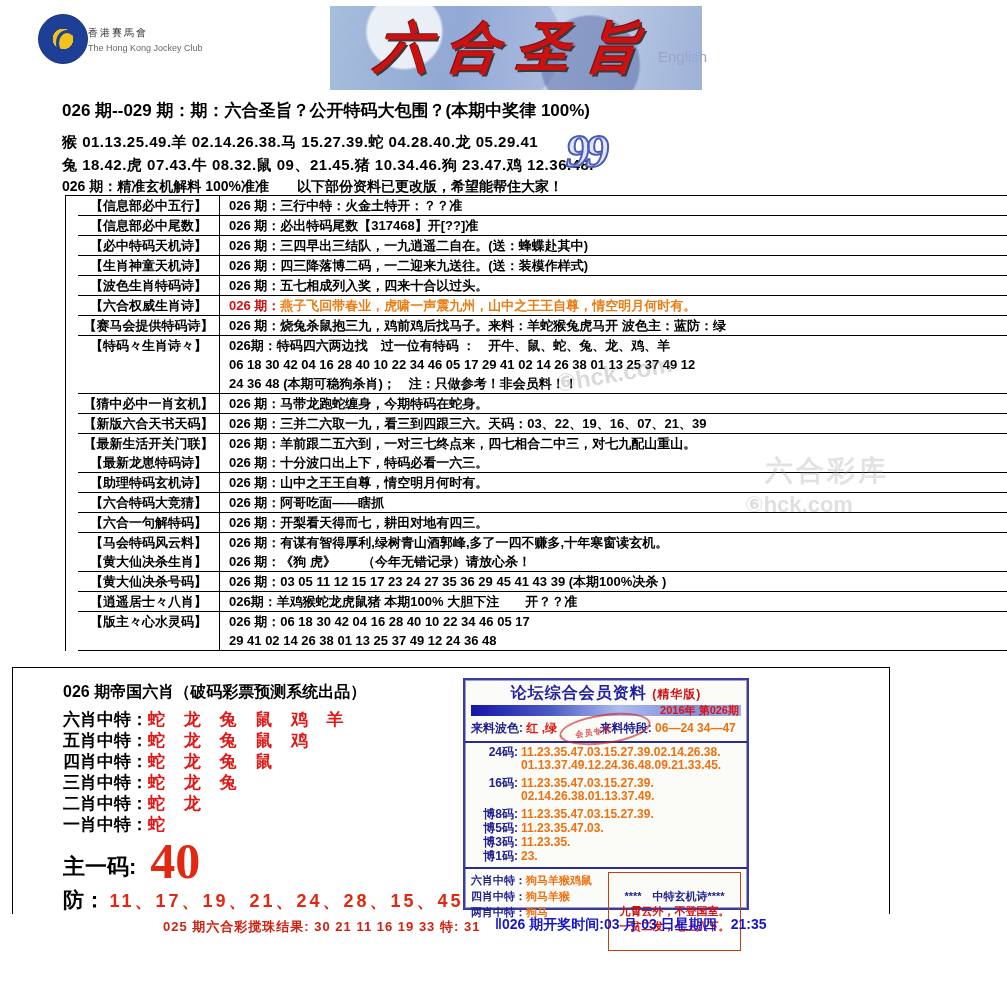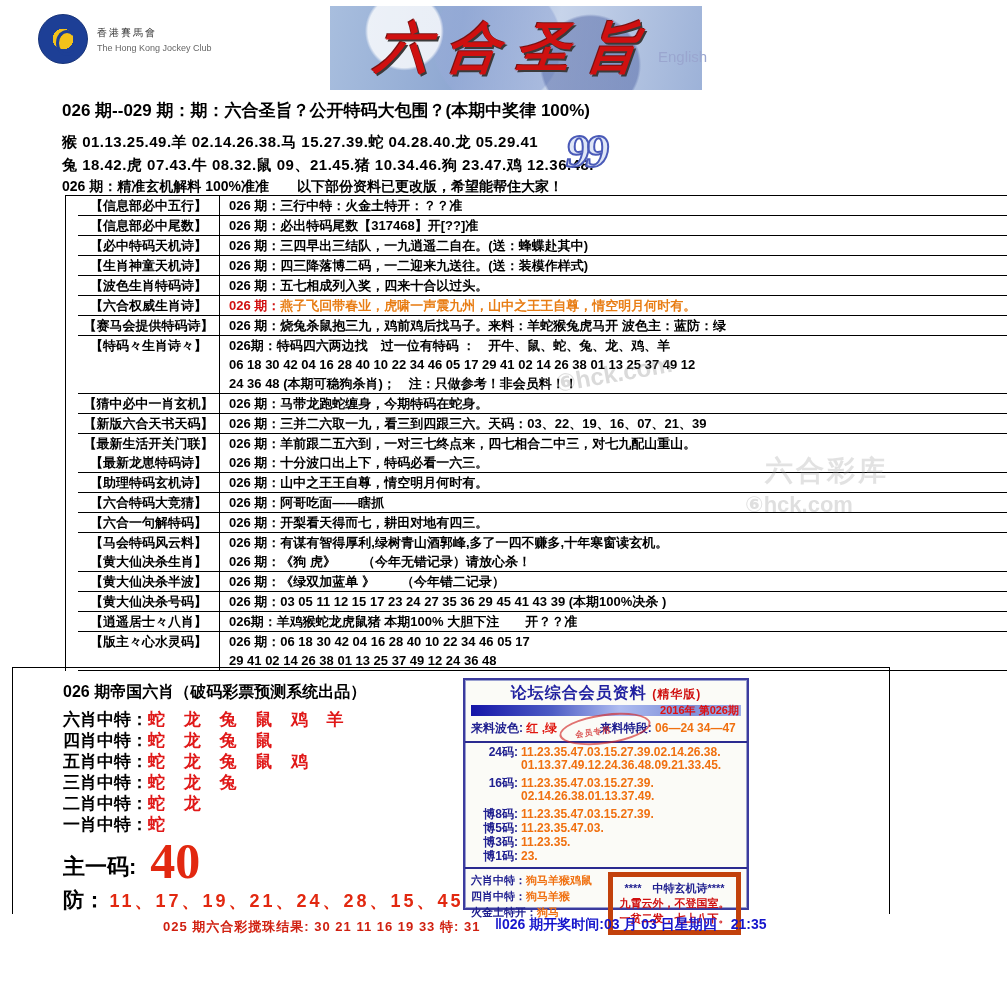--- a/index.html
+++ b/index.html
@@ -1,21 +1,21 @@
 <!DOCTYPE html>
 <html><head>
 <meta charset="utf-8">
 <style>
   * { margin:0; padding:0; box-sizing:border-box; }
   html,body { background:#fff; }
   body { font-family:"Liberation Sans","DejaVu Sans",sans-serif; }
   .page { position:relative; width:1007px; height:985px; background:#fff; overflow:hidden; }
 
   
-  .logo { position:absolute; left:38px; top:14px; display:flex; align-items:center; gap:9px; }
+  .logo { position:absolute; left:38px; top:14px; display:flex; align-items:center; }
   .logo-badge { width:50px; height:50px; border-radius:50%;
     background:radial-gradient(circle at 50% 50%, #f3c21a 0 30%, #1d3f96 31% 72%, #3a62c0 73% 100%);
     border:1px solid #163277; position:relative; }
   .logo-badge:after { content:""; position:absolute; left:17px; top:15px; width:16px; height:20px;
     border:3px solid #1d3f96; border-right-color:transparent; border-radius:50%; }
   .logo-text div:first-child { font-size:10px; color:#333; letter-spacing:2px; }
   .logo-text div:last-child { font-size:9px; color:#666; margin-top:3px; }
 
   .banner { position:absolute; left:330px; top:6px; width:372px; height:84px;
     background:
@@ -83,21 +83,21 @@
   .code-row { display:flex; margin-bottom:1px; }
   .code-row .c-lab { flex:0 0 50px; text-align:right; font-size:12px; font-weight:bold; color:#202090; line-height:13px; padding-right:3px; }
   .code-row .c-lines { flex:1; }
   .code-row .c-line { font-size:12px; font-weight:bold; color:#f07010; line-height:13px; white-space:nowrap; }
   .code-row.gap { margin-top:5px; }
   .p-bottom { display:flex; margin-top:3px; }
   .pb-left { flex:0 0 135px; }
   .pb-row { font-size:11px; font-weight:bold; line-height:16px; }
   .pb-row .pb-lab { color:#202090; }
   .pb-row .pb-val { color:#f07010; }
-  .poem { flex:1; border:5px solid #c2410c; margin:0 0 4px 2px; padding:4px 4px; }
+  .poem { flex:1; border:1px solid #c2410c; margin:0 0 4px 2px; padding:16px 4px; }
   .poem-title { font-size:11px; font-weight:bold; color:#202090; text-align:center; }
   .poem-line { font-size:11px; font-weight:bold; color:#d01010; text-align:center; line-height:15px; }
 
   
   .footer-red { position:absolute; left:155px; top:918px; font-size:13px; font-weight:bold; color:#d02010; letter-spacing:1px;margin-left:8px; }
   .footer-blue { position:absolute; left:495px; top:916px; font-size:14px; font-weight:bold; color:#1515cc; }
 
   .wm { position:absolute; color:rgba(140,140,140,.32); font-weight:bold; pointer-events:none; }
   .wm1 { left:555px; top:360px; font-size:24px; transform:rotate(-10deg); }
   .wm2 { left:765px; top:452px; font-size:28px; letter-spacing:3px; color:rgba(150,150,150,.28); }
@@ -227,26 +227,20 @@
           <div class="t-line">026 期：有谋有智得厚利,绿树青山酒郭峰,多了一四不赚多,十年寒窗读玄机。</div>
         </div>
       </div>
       <div class="t-row">
         <div class="t-label">【黄大仙决杀生肖】</div>
         <div class="t-content">
           <div class="t-line">026 期：《狗 虎》　　（今年无错记录）请放心杀！</div>
         </div>
       </div>
       <div class="t-row">
-        <div class="t-label">【黄大仙决杀半波】</div>
-        <div class="t-content">
-          <div class="t-line">026 期：《绿双加蓝单 》　　（今年错二记录）</div>
-        </div>
-      </div>
-      <div class="t-row">
         <div class="t-label">【黄大仙决杀号码】</div>
         <div class="t-content">
           <div class="t-line">026 期：03 05 11 12 15 17 23 24 27 35 36 29 45 41 43 39 (本期100%决杀 )</div>
         </div>
       </div>
       <div class="t-row">
         <div class="t-label">【逍遥居士々八肖】</div>
         <div class="t-content">
           <div class="t-line">026期：羊鸡猴蛇龙虎鼠猪 本期100% 大胆下注　　开？？准</div>
         </div>
@@ -258,22 +252,22 @@
           <div class="t-line">29 41 02 14 26 38 01 13 25 37 49 12 24 36 48</div>
         </div>
       </div>
     </div>
 
   <div class="bottom-box">
     <div class="empire">
       <div class="empire-title">026 期帝国六肖（破码彩票预测系统出品）</div>
       <div id="empire-rows">
           <div class="e-row"><span class="e-lab">六肖中特：</span><span class="e-val">蛇 龙 兔 鼠 鸡 羊</span></div>
+          <div class="e-row"><span class="e-lab">五肖中特：</span><span class="e-val">蛇 龙 兔 鼠 鸡</span></div>
           <div class="e-row"><span class="e-lab">四肖中特：</span><span class="e-val">蛇 龙 兔 鼠</span></div>
-          <div class="e-row"><span class="e-lab">五肖中特：</span><span class="e-val">蛇 龙 兔 鼠 鸡</span></div>
           <div class="e-row"><span class="e-lab">三肖中特：</span><span class="e-val">蛇 龙 兔</span></div>
           <div class="e-row"><span class="e-lab">二肖中特：</span><span class="e-val">蛇 龙</span></div>
           <div class="e-row"><span class="e-lab">一肖中特：</span><span class="e-val">蛇</span></div>
         </div>
     </div>
     <div class="main-code">
       <span class="mc-lab">主一码:</span>
       <span class="mc-val">40</span>
     </div>
     <div class="guard">
@@ -338,21 +332,21 @@
             <div class="c-lines">
               <div class="c-line">23.</div>
             </div>
           </div>
         </div>
       <div class="p-hr"></div>
       <div class="p-bottom">
         <div class="pb-left" id="panel-bottom-rows">
             <div class="pb-row"><span class="pb-lab">六肖中特：</span><span class="pb-val">狗马羊猴鸡鼠</span></div>
             <div class="pb-row"><span class="pb-lab">四肖中特：</span><span class="pb-val">狗马羊猴</span></div>
-            <div class="pb-row"><span class="pb-lab">火金土特开：</span><span class="pb-val">狗马</span></div>
+            <div class="pb-row"><span class="pb-lab">两肖中特：</span><span class="pb-val">狗马</span></div>
           </div>
         <div class="poem">
           <div class="poem-title">****　中特玄机诗****</div>
           <div id="poem-lines">
               <div class="poem-line">九霄云外，不登国室。</div>
               <div class="poem-line">一贫二发，七上八下。</div>
             </div>
         </div>
       </div>
     </div>

